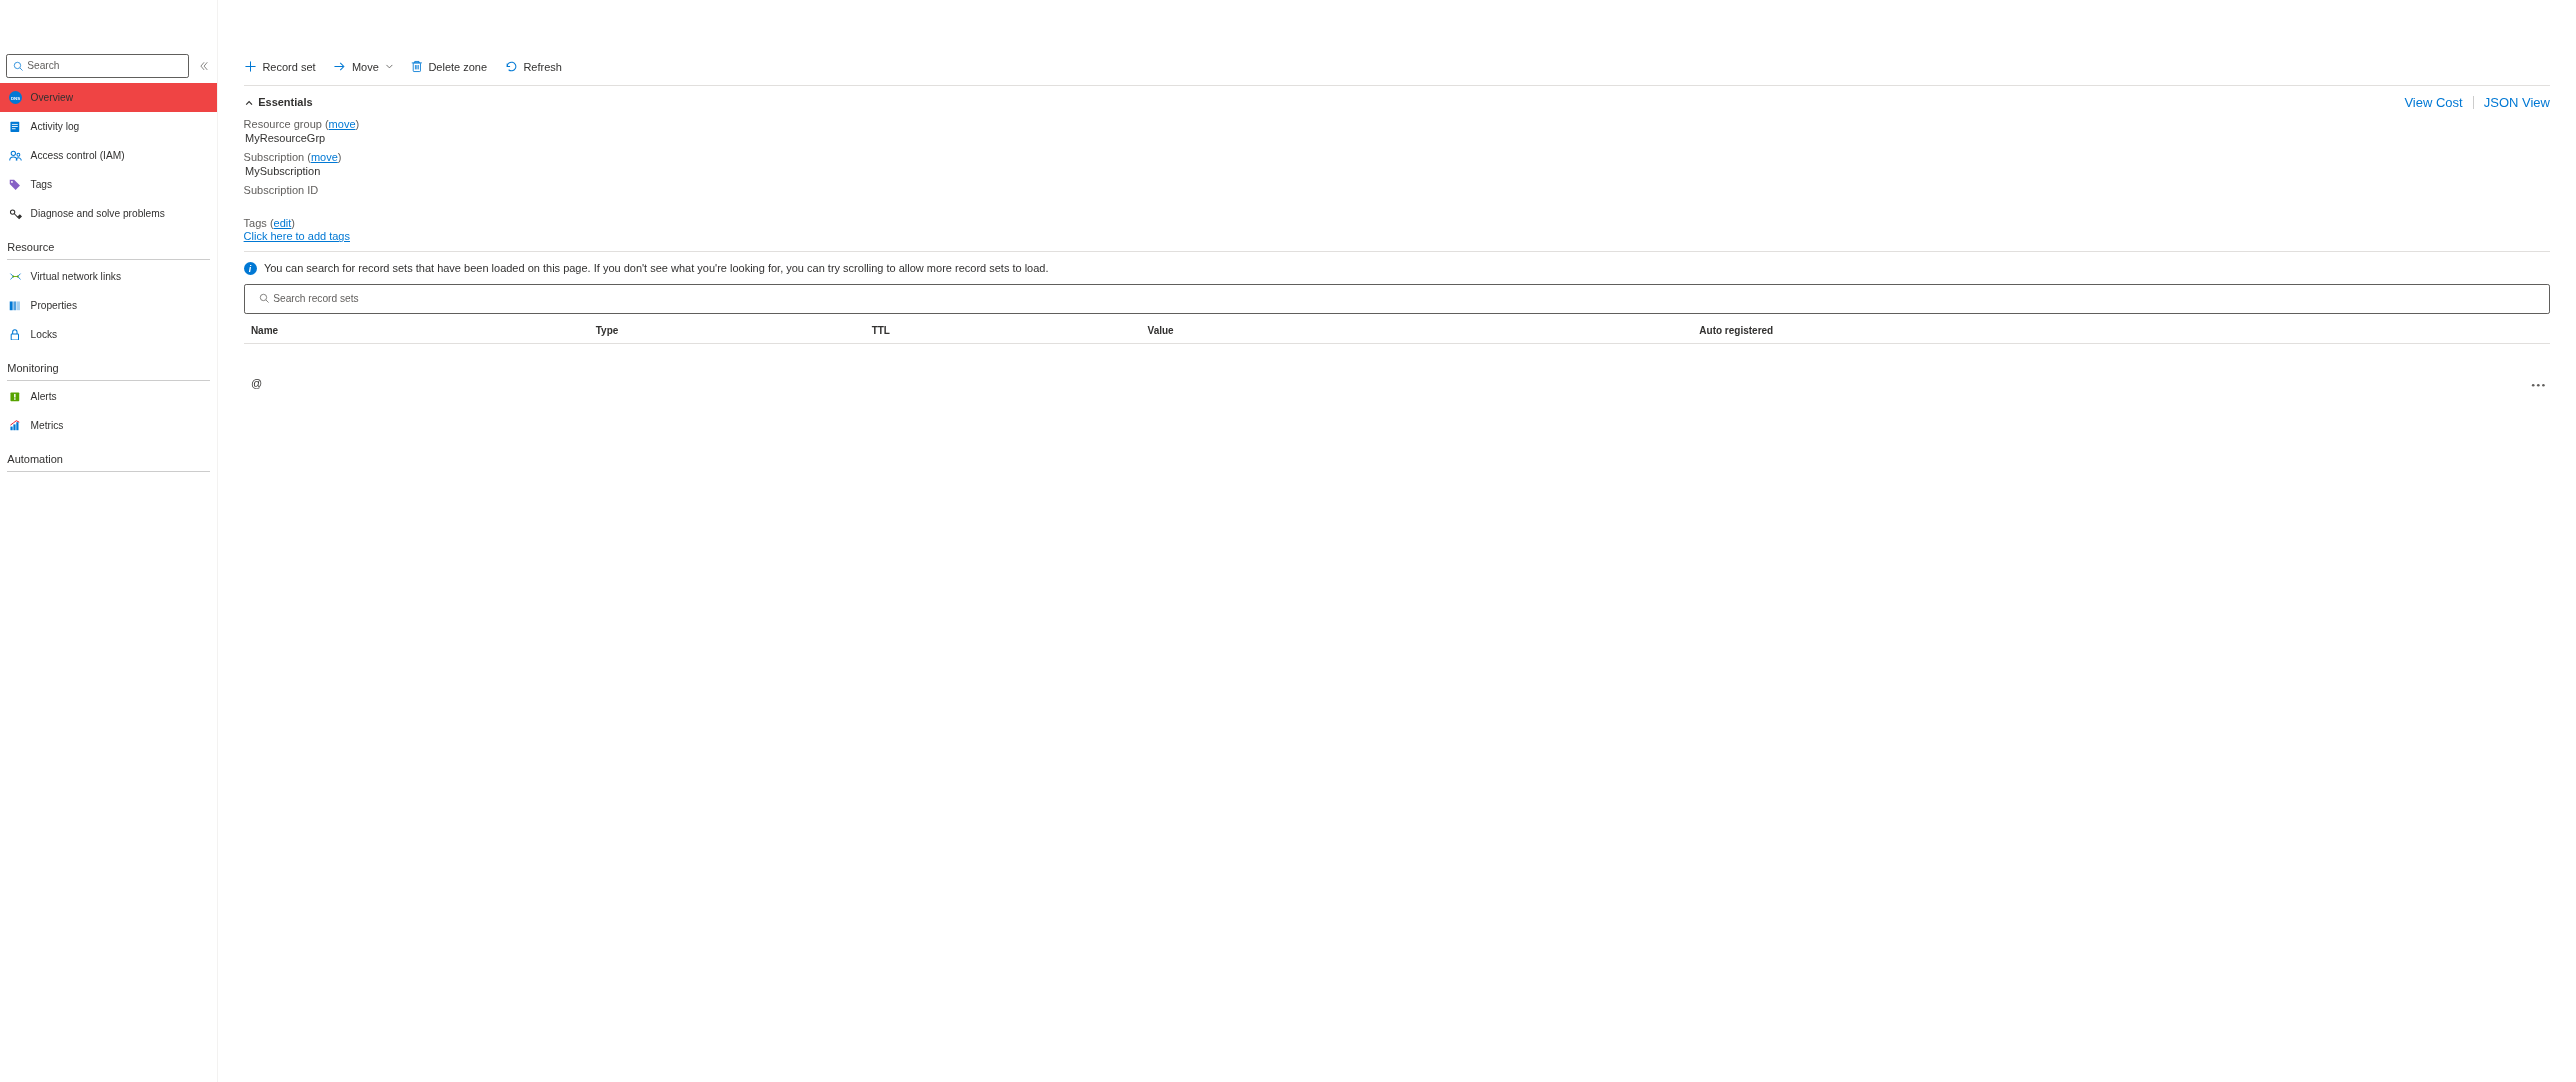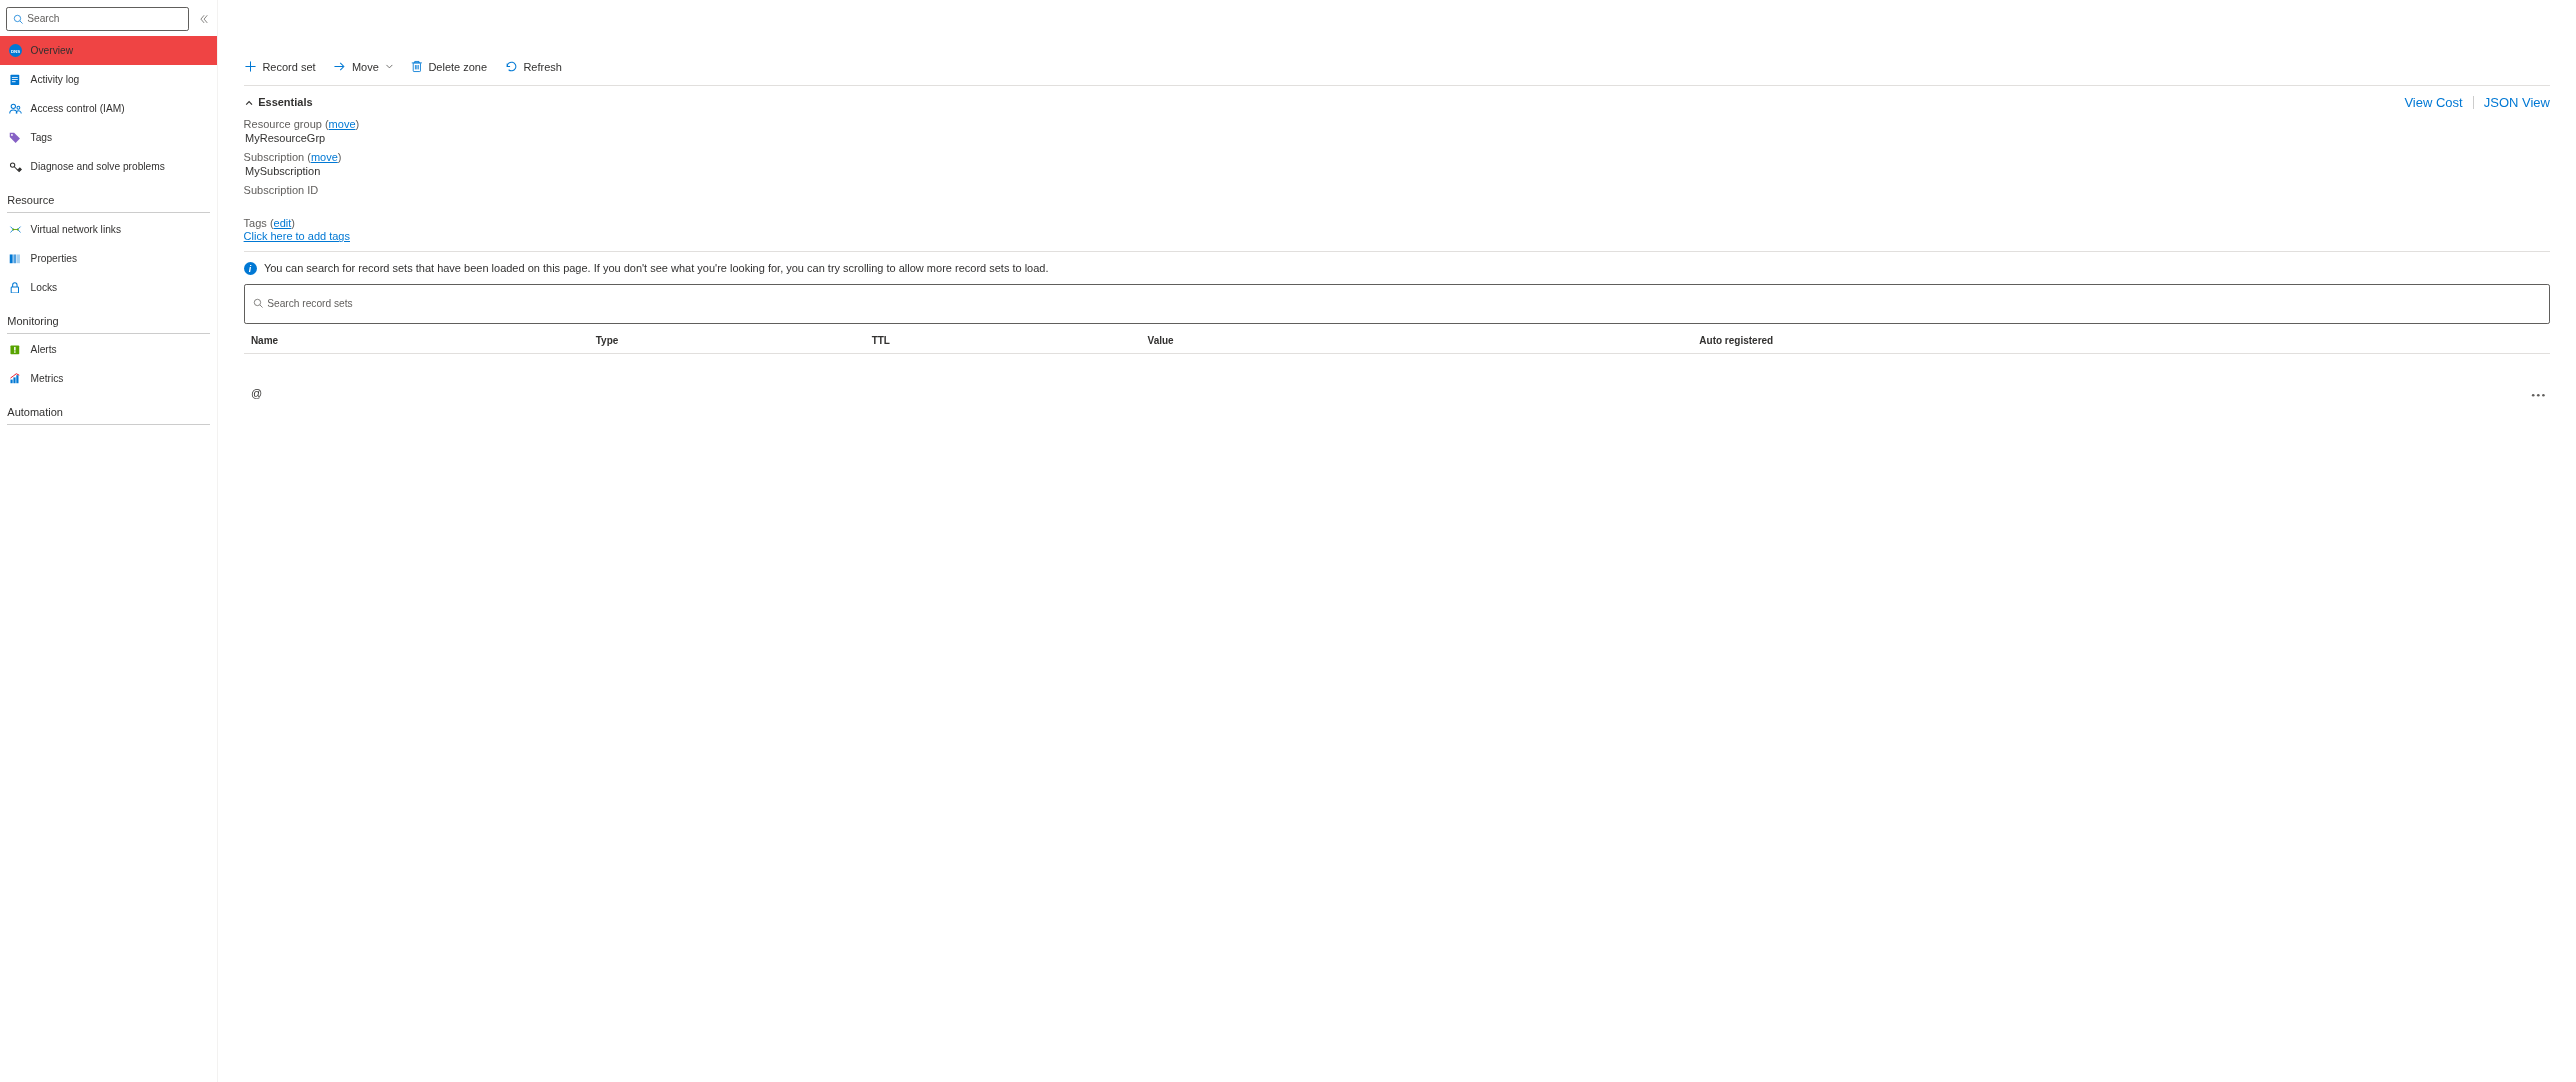--- a/index.html
+++ b/index.html
@@ -23,20 +23,21 @@
       display: flex;
       flex-direction: column;
       flex-shrink: 0;
       overflow-y: auto;
     }
     .search-row {
       display: flex;
       align-items: center;
       padding: 7.3px 5.8px 5.8px 5.8px;
       gap: 7.3px;
+      margin-top: 47px;
     }
     .search-box {
       flex: 1;
       position: relative;
       display: flex;
       align-items: center;
       border: 0.7px solid #605e5c;
       border-radius: 2.2px;
       height: 23.4px;
       padding: 0 5.8px;
@@ -214,22 +215,22 @@
     .info-text {
       font-size: 11px;
       color: #323130;
       line-height: 1.4;
     }
     .records-search {
       display: flex;
       align-items: center;
       border: 0.7px solid #605e5c;
       border-radius: 2.2px;
-      height: 40px;
-      padding: 0 8px;
+      height: 30px;
+      padding: 0 14px;
       margin-bottom: 5.8px;
       color: #605e5c;
     }
     .records-search input {
       border: none;
       outline: none;
       flex: 1;
       height: 100%;
       font-size: 10.2px;
       background: transparent;

